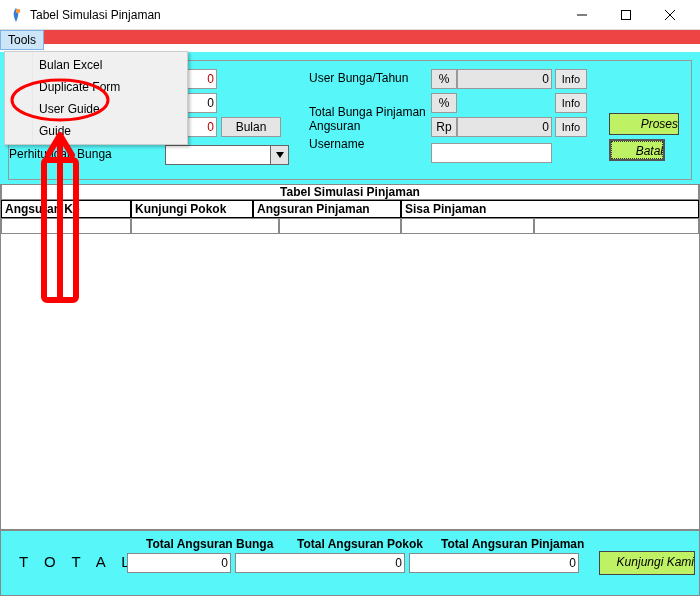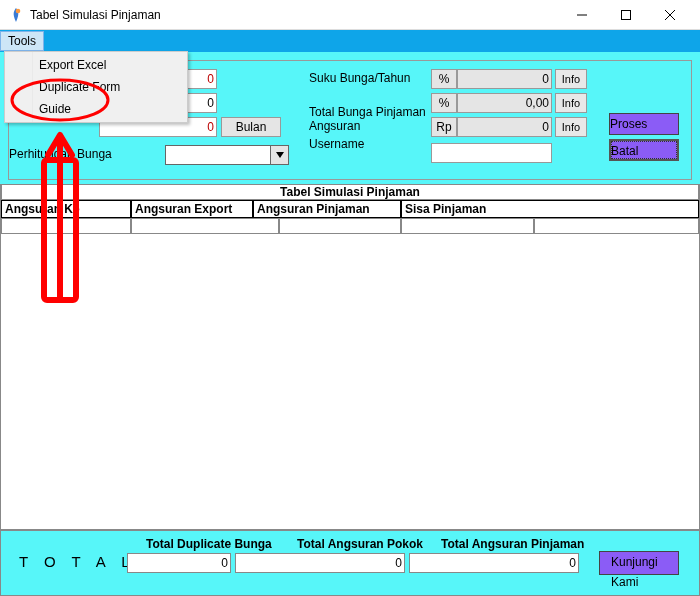--- a/index.html
+++ b/index.html
@@ -8,39 +8,39 @@
 
   
   .titlebar { height: 30px; background: #fff; display: flex; align-items: center; padding: 0 8px; border-bottom: 1px solid #ddd; }
   .titlebar .app-icon { width: 16px; height: 16px; margin-right: 6px; }
   .titlebar .title { flex: 1; font-size: 12px; }
   .titlebar .win-btns { display: flex; gap: 0; }
   .titlebar .win-btn { width: 44px; height: 28px; display: flex; align-items: center; justify-content: center; }
   .titlebar .win-btn svg { display: block; }
 
   
-  .menubar { height: 22px; background: #0ea5e9; display: flex; align-items: center; }
+  .menubar { height: 14px; background: #ef4444; display: flex; align-items: flex-start; }
   .menubar .menu-item { padding: 3px 8px; font-size: 12px; }
   .menubar .menu-item.selected { background: #cde6f7; border: 1px solid #7eb4ea; padding: 2px 7px; }
 
   
   .dropdown { position: absolute; top: 51px; left: 4px; width: 184px; background: #f0f0f0; border: 1px solid #ccc; box-shadow: 2px 2px 3px rgba(0,0,0,0.25); z-index: 50; padding: 2px 0; }
   .dropdown .dd-left { position: absolute; left:0; top:0; bottom:0; width:28px; background:#f0f0f0; border-right:1px solid #e9e9e9;}
   .dropdown .dd-item { position: relative; padding: 4px 8px 4px 34px; font-size: 12px; }
 
   
   .main { position: absolute; top: 52px; left: 0; right: 0; height: 478px; background: #57f6f9; padding: 8px; }
   .panel { position: absolute; top: 8px; left: 8px; right: 8px; height: 120px; background: #57f6f9; border: 1px solid #999; }
 
   .row-label { position: absolute; font-size: 12px; }
   .text-input { position: absolute; border: 1px solid #999; background: #fff; height: 20px; padding: 0 2px; font-size: 12px; text-align: right; }
   .readonly-field { position: absolute; border: 1px solid #999; background: #e5e5e5; height: 20px; text-align: right; padding: 0 2px; font-size: 12px; line-height: 18px; }
   .unit-left { position: absolute; border: 1px solid #999; background: #e5e5e5; height: 20px; width: 26px; font-size: 12px; line-height: 18px; text-align: center; }
   .infobtn { position: absolute; border: 1px solid #999; background: #e8e8e8; height: 20px; width: 32px; font-size: 11px; line-height: 18px; text-align: center; }
-  .btn { position: absolute; border: 1px solid #444; background: #8b5cf6; height: 22px; text-align:left; font-size:12px; line-height:20px; }
+  .btn { position: absolute; border: 1px solid #444; background: #bef264; height: 22px; text-align:right; font-size:12px; line-height:20px;font-style:italic; }
   .btn.focused { outline: 1px dotted #333; outline-offset: -3px; border: 2px solid #555; }
 
   .combo { position: absolute; border: 1px solid #666; background: #fff; height: 20px; }
   .combo .combo-arrow { position: absolute; right:0; top:0; bottom:0; width:18px; background:#e5e5e5; border-left:1px solid #666; display:flex; align-items:center; justify-content:center;}
 
   
   .table-area { position: absolute; top: 132px; left: 0; right: 0; bottom: 0; background: #fff; border: 1px solid #888; }
   .table-title { position: absolute; top: -1px; left:0; right:0; height:16px; text-align:center; font-weight:bold; font-size:12px; border:1px solid #888; background:#fff; line-height:15px;}
   .thead { position: absolute; top:15px; left:0; right:0; height:18px; display:flex; }
   .thead .th { border:1px solid #000; font-weight:bold; font-size:12px; padding:1px 3px; background:#fff; }
@@ -102,78 +102,78 @@
 
     <span class="row-label" style="left:0px; top:86px;">Perhitungan Bunga</span>
     <div class="combo" style="left:156px; top:84px; width:124px;">
       <div class="combo-arrow">
           <svg width="8" height="6">
             <path d="M0 0 L8 0 L4 6 Z" fill="#000"></path>
           </svg>
         </div>
     </div>
 
-    <span class="row-label" style="left:300px; top:10px;">Suku Bunga/Tahun</span>
+    <span class="row-label" style="left:300px; top:10px;">User Bunga/Tahun</span>
     <span class="row-label" style="left:300px; top:44px;">Total Bunga Pinjaman</span>
     <span class="row-label" style="left:300px; top:58px;">Angsuran</span>
     <span class="row-label" style="left:300px; top:76px;">Username</span>
 
     <div class="unit-left" style="left:422px; top:8px;">%</div>
     <div class="unit-left" style="left:422px; top:32px;">%</div>
     <div class="unit-left" style="left:422px; top:56px;">Rp</div>
 
     <div class="readonly-field" style="left:448px; top:8px; width:95px;">0</div>
-    <div class="readonly-field" style="left:448px; top:32px; width:95px;">0,00</div>
     <div class="readonly-field" style="left:448px; top:56px; width:95px;">0</div>
     <input class="text-input" style="left: 422px; top: 82px; width: 121px; text-align: left;">
 
     <div class="infobtn" style="left:546px; top:8px;">Info</div>
     <div class="infobtn" style="left:546px; top:32px;">Info</div>
     <div class="infobtn" style="left:546px; top:56px;">Info</div>
 
     <div class="btn" style="left:600px; top:52px; width:70px;">Proses</div>
-    <div class="btn focused" style="left:600px; top:78px; width:70px;">Batal</div>
+    <div class="btn focused" style="left:600px; top:78px; width:56px;">Batal</div>
   </div>
 
   <div class="table-area">
     <div class="table-title">Tabel Simulasi Pinjaman</div>
     <div class="thead">
       <div class="th" style="width:130px">Angsuran Ke</div>
-      <div class="th" style="width:122px">Angsuran Export</div>
+      <div class="th" style="width:122px">Kunjungi Pokok</div>
       <div class="th" style="width:148px">Angsuran Pinjaman</div>
       <div class="th" style="flex:1">Sisa Pinjaman</div>
     </div>
     <div class="tbody-row">
       <div class="td" style="width:130px"></div>
       <div class="td" style="width:148px"></div>
       <div class="td" style="width:122px"></div>
       <div class="td" style="width:133px"></div>
       <div class="td" style="flex:1"></div>
     </div>
   </div>
 </div>
 
 <div class="footer">
   <span class="total-label">T O T A L</span>
 
-  <span class="ft-lbl" style="left:145px;">Total Duplicate Bunga</span>
+  <span class="ft-lbl" style="left:145px;">Total Angsuran Bunga</span>
   <span class="ft-lbl" style="left:296px;">Total Angsuran Pokok</span>
   <span class="ft-lbl" style="left:440px;">Total Angsuran Pinjaman</span>
 
   <div class="ft-field" style="left:126px; width:104px;">0</div>
   <div class="ft-field" style="left:234px; width:170px;">0</div>
   <div class="ft-field" style="left:408px; width:170px;">0</div>
 
-  <div class="btn" style="left:598px; top:20px; width:80px; height:24px;padding-left:11px;">Kunjungi Kami</div>
+  <div class="btn" style="left:598px; top:20px; width:96px; height:24px;padding-left:11px;">Kunjungi Kami</div>
 </div>
 
 <div class="dropdown">
   <div class="dd-left"></div>
-  <div class="dd-item">Export Excel</div>
+  <div class="dd-item">Bulan Excel</div>
   <div class="dd-item">Duplicate Form</div>
+  <div class="dd-item">User Guide</div>
   <div class="dd-item">Guide</div>
 </div>
 
 <div class="annot" style="left:0; top:0;">
   <svg width="700" height="596">
 
     <ellipse cx="60" cy="100" rx="48" ry="20" fill="none" stroke="#ff0000" stroke-width="3"></ellipse>
 
     <path d="M60 300 L60 135 L48 155 L60 135 L72 155" fill="none" stroke="#ff0000" stroke-width="6" stroke-linejoin="round" stroke-linecap="round"></path>
     <rect x="44" y="160" width="32" height="140" fill="none" stroke="#ff0000" stroke-width="6" rx="3"></rect>

